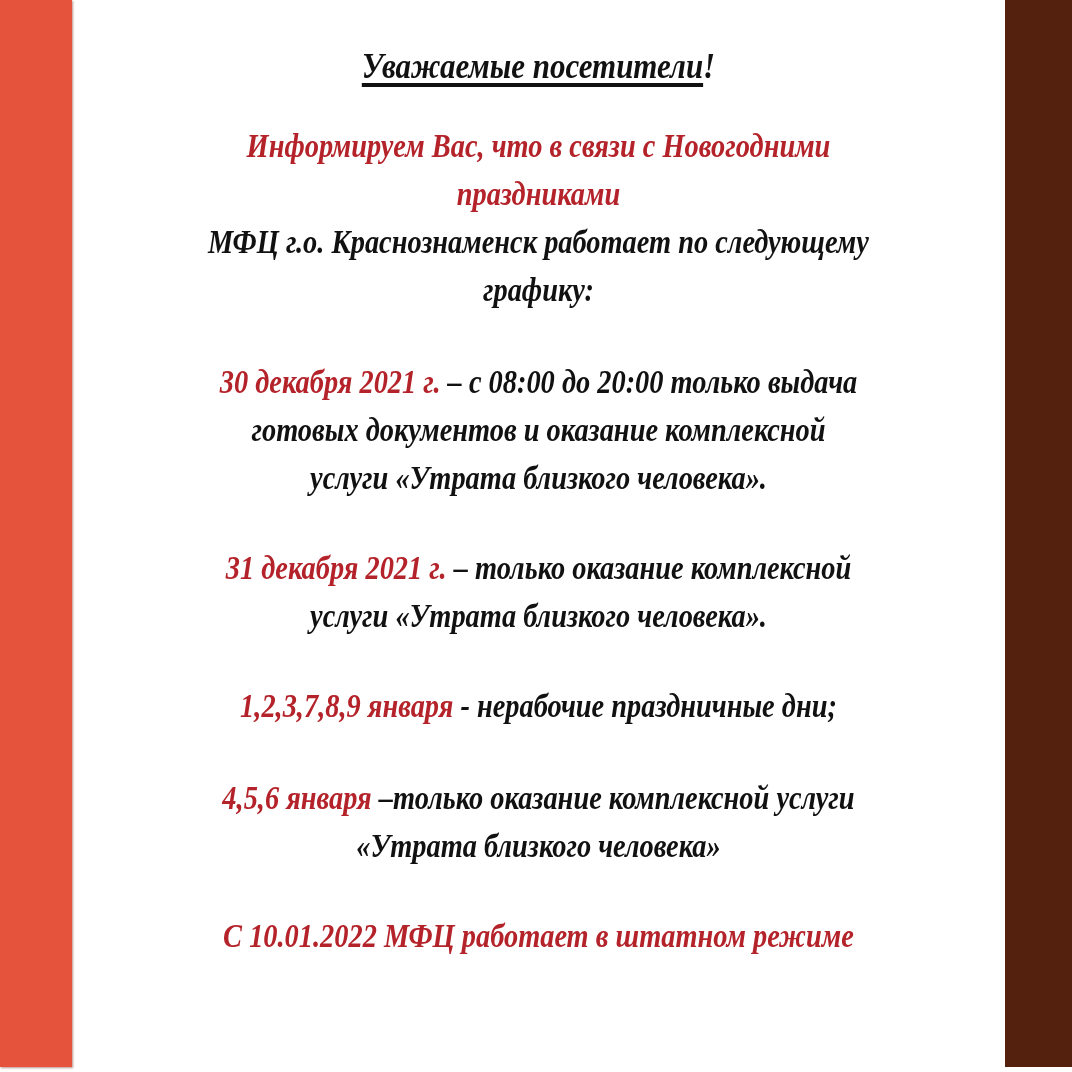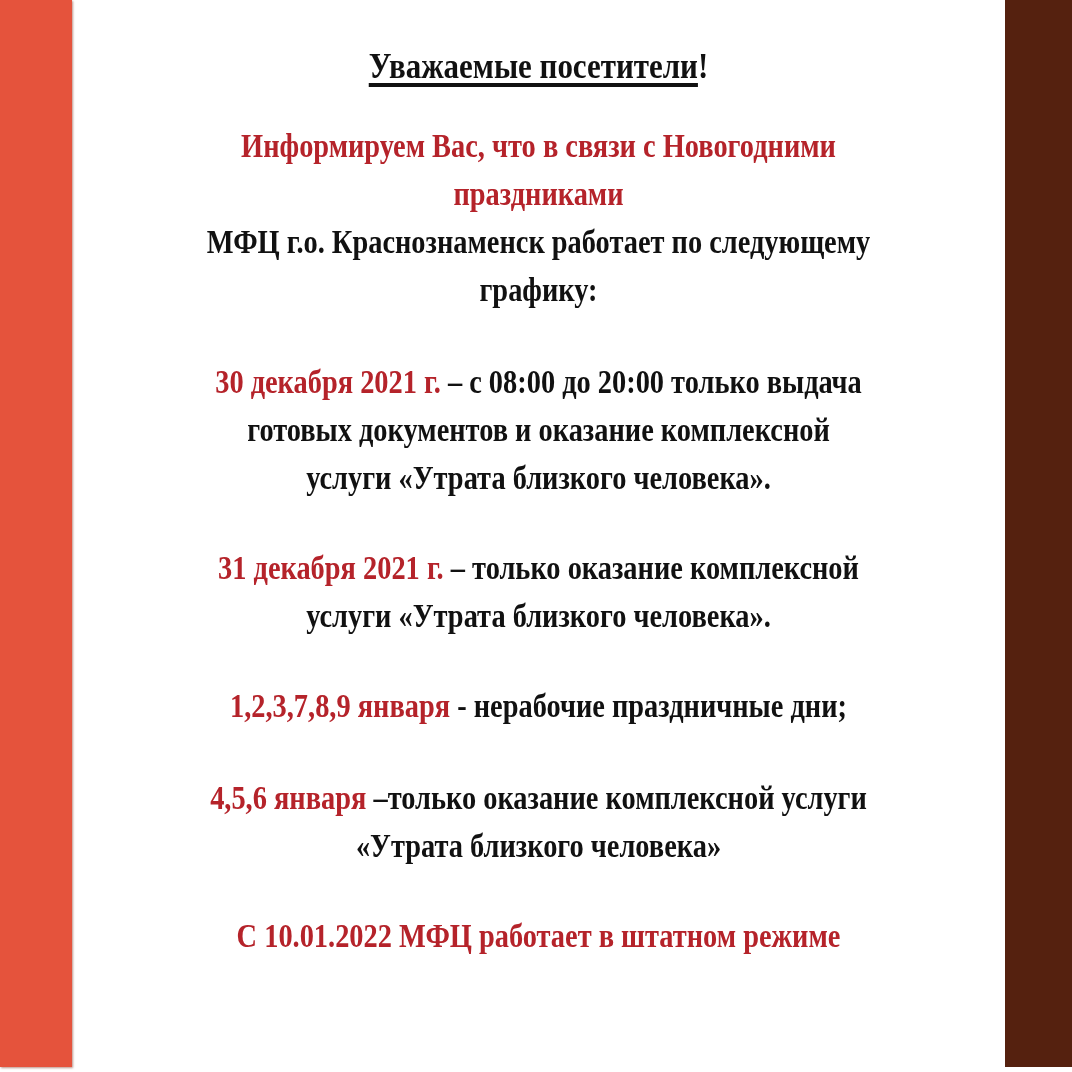--- a/index.html
+++ b/index.html
@@ -8,20 +8,21 @@
       width: 1072px;
       height: 1072px;
       background: #ffffff;
       overflow: hidden;
     }
     .page {
       position: relative;
       width: 1072px;
       height: 903px;
       background: #ffffff;
+      font-style: italic;
     }
     .bar-left {
       position: absolute;
       left: 0;
       top: 0;
       width: 72px;
       height: 1067px;
       background: #e5533c;
       box-shadow: 1px 1px 2px rgba(120,40,20,0.5);
     }

